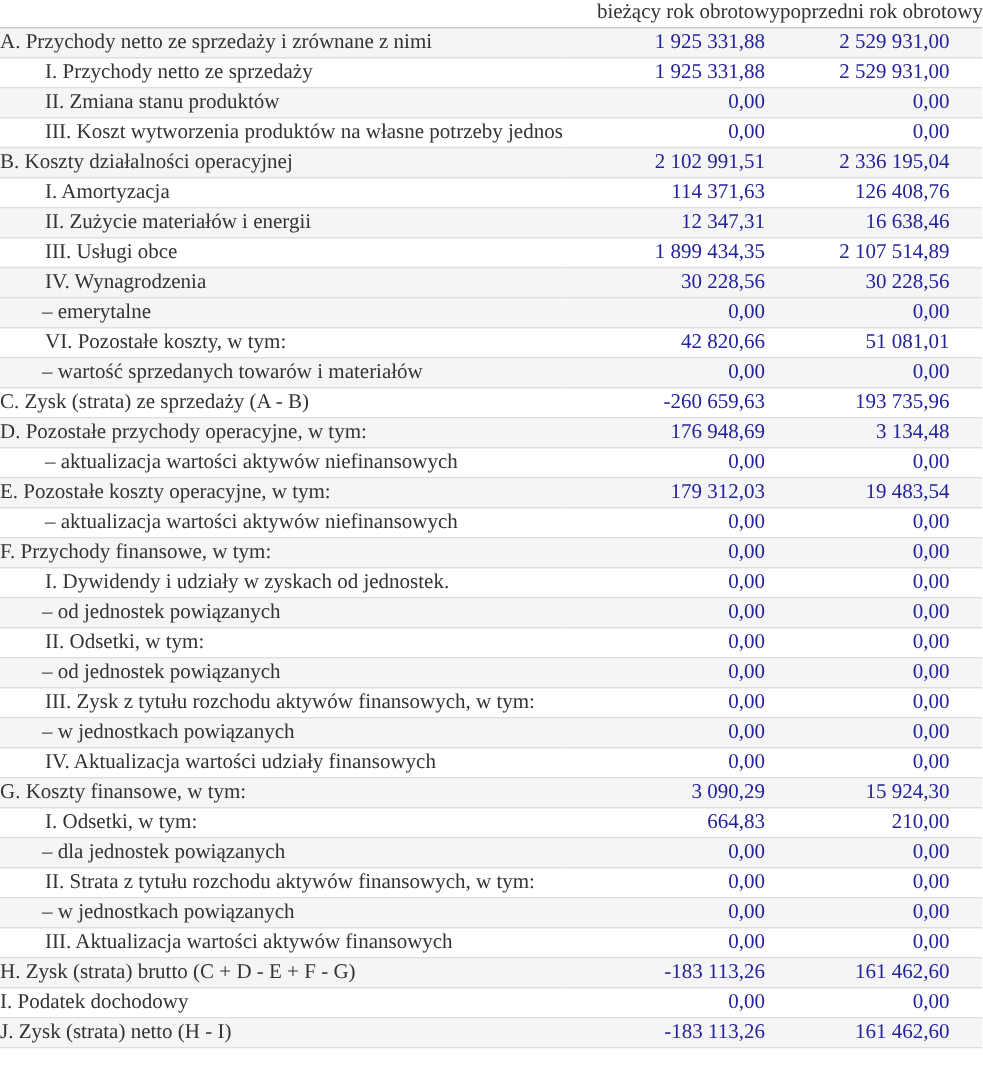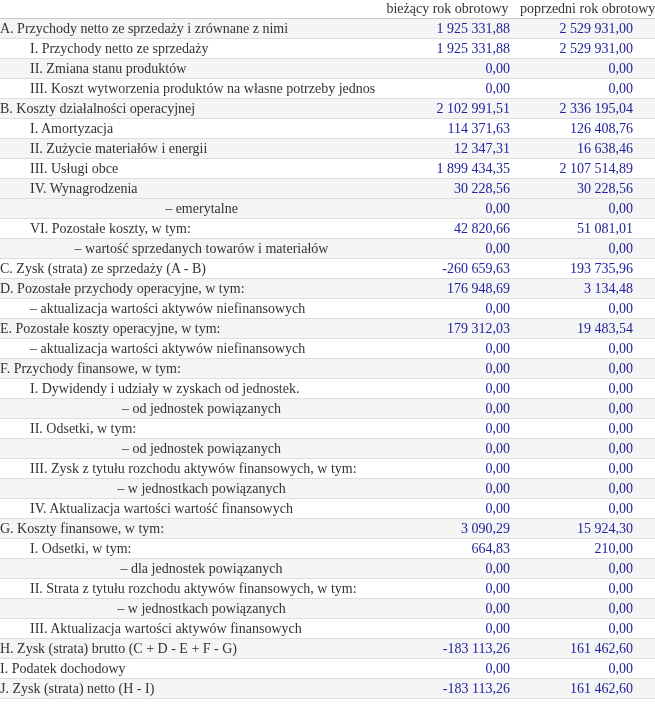--- a/index.html
+++ b/index.html
@@ -24,40 +24,40 @@
   table.pl-table {
     width: 655px;
     border-collapse: collapse;
     table-layout: fixed;
   }
   col.c-label { width: 375px; }
   col.c-current { width: 145px; }
   col.c-previous { width: 135px; }
   thead th {
     font-weight: normal;
-    text-align: center;
+    text-align: right;
     color: var(--label-color);
     padding: 1px 0 2px 0;
     line-height: 15px;
     border-bottom: 1px solid var(--header-border);
     white-space: nowrap;
     overflow: hidden;
   }
   tbody td {
     padding: 2px 0;
     line-height: 15px;
     border-bottom: 1px solid var(--row-border);
     white-space: nowrap;
     overflow: hidden;
   }
   tbody tr.shaded { background: var(--shaded-bg); }
   td.label { color: var(--label-color); }
   td.label.indent-0 { padding-left: 0; }
   td.label.indent-1 { padding-left: 30px; }
-  td.label.indent-2 { padding-left: 28px; text-align: center; }
+  td.label.indent-2 { padding-left: 28px; }
   td.num {
     text-align: right;
     color: var(--value-color);
   }
   td.num.current { padding-right: 10px; font-family: Liberation Serif, serif; }
   td.num.previous { padding-right: 22px; }
 </style>
 </head>
 <body>
 
@@ -189,21 +189,21 @@
         <td class="label indent-1">III. Zysk z tytułu rozchodu aktywów finansowych, w tym:</td>
         <td class="num current">0,00</td>
         <td class="num previous">0,00</td>
       </tr>
       <tr class="shaded">
         <td class="label indent-2">– w jednostkach powiązanych</td>
         <td class="num current">0,00</td>
         <td class="num previous">0,00</td>
       </tr>
       <tr class="plain">
-        <td class="label indent-1">IV. Aktualizacja wartości wartość finansowych</td>
+        <td class="label indent-1">IV. Aktualizacja wartości udziały finansowych</td>
         <td class="num current">0,00</td>
         <td class="num previous">0,00</td>
       </tr>
       <tr class="shaded">
         <td class="label indent-0">G. Koszty finansowe, w tym:</td>
         <td class="num current">3 090,29</td>
         <td class="num previous">15 924,30</td>
       </tr>
       <tr class="plain">
         <td class="label indent-1">I. Odsetki, w tym:</td>

